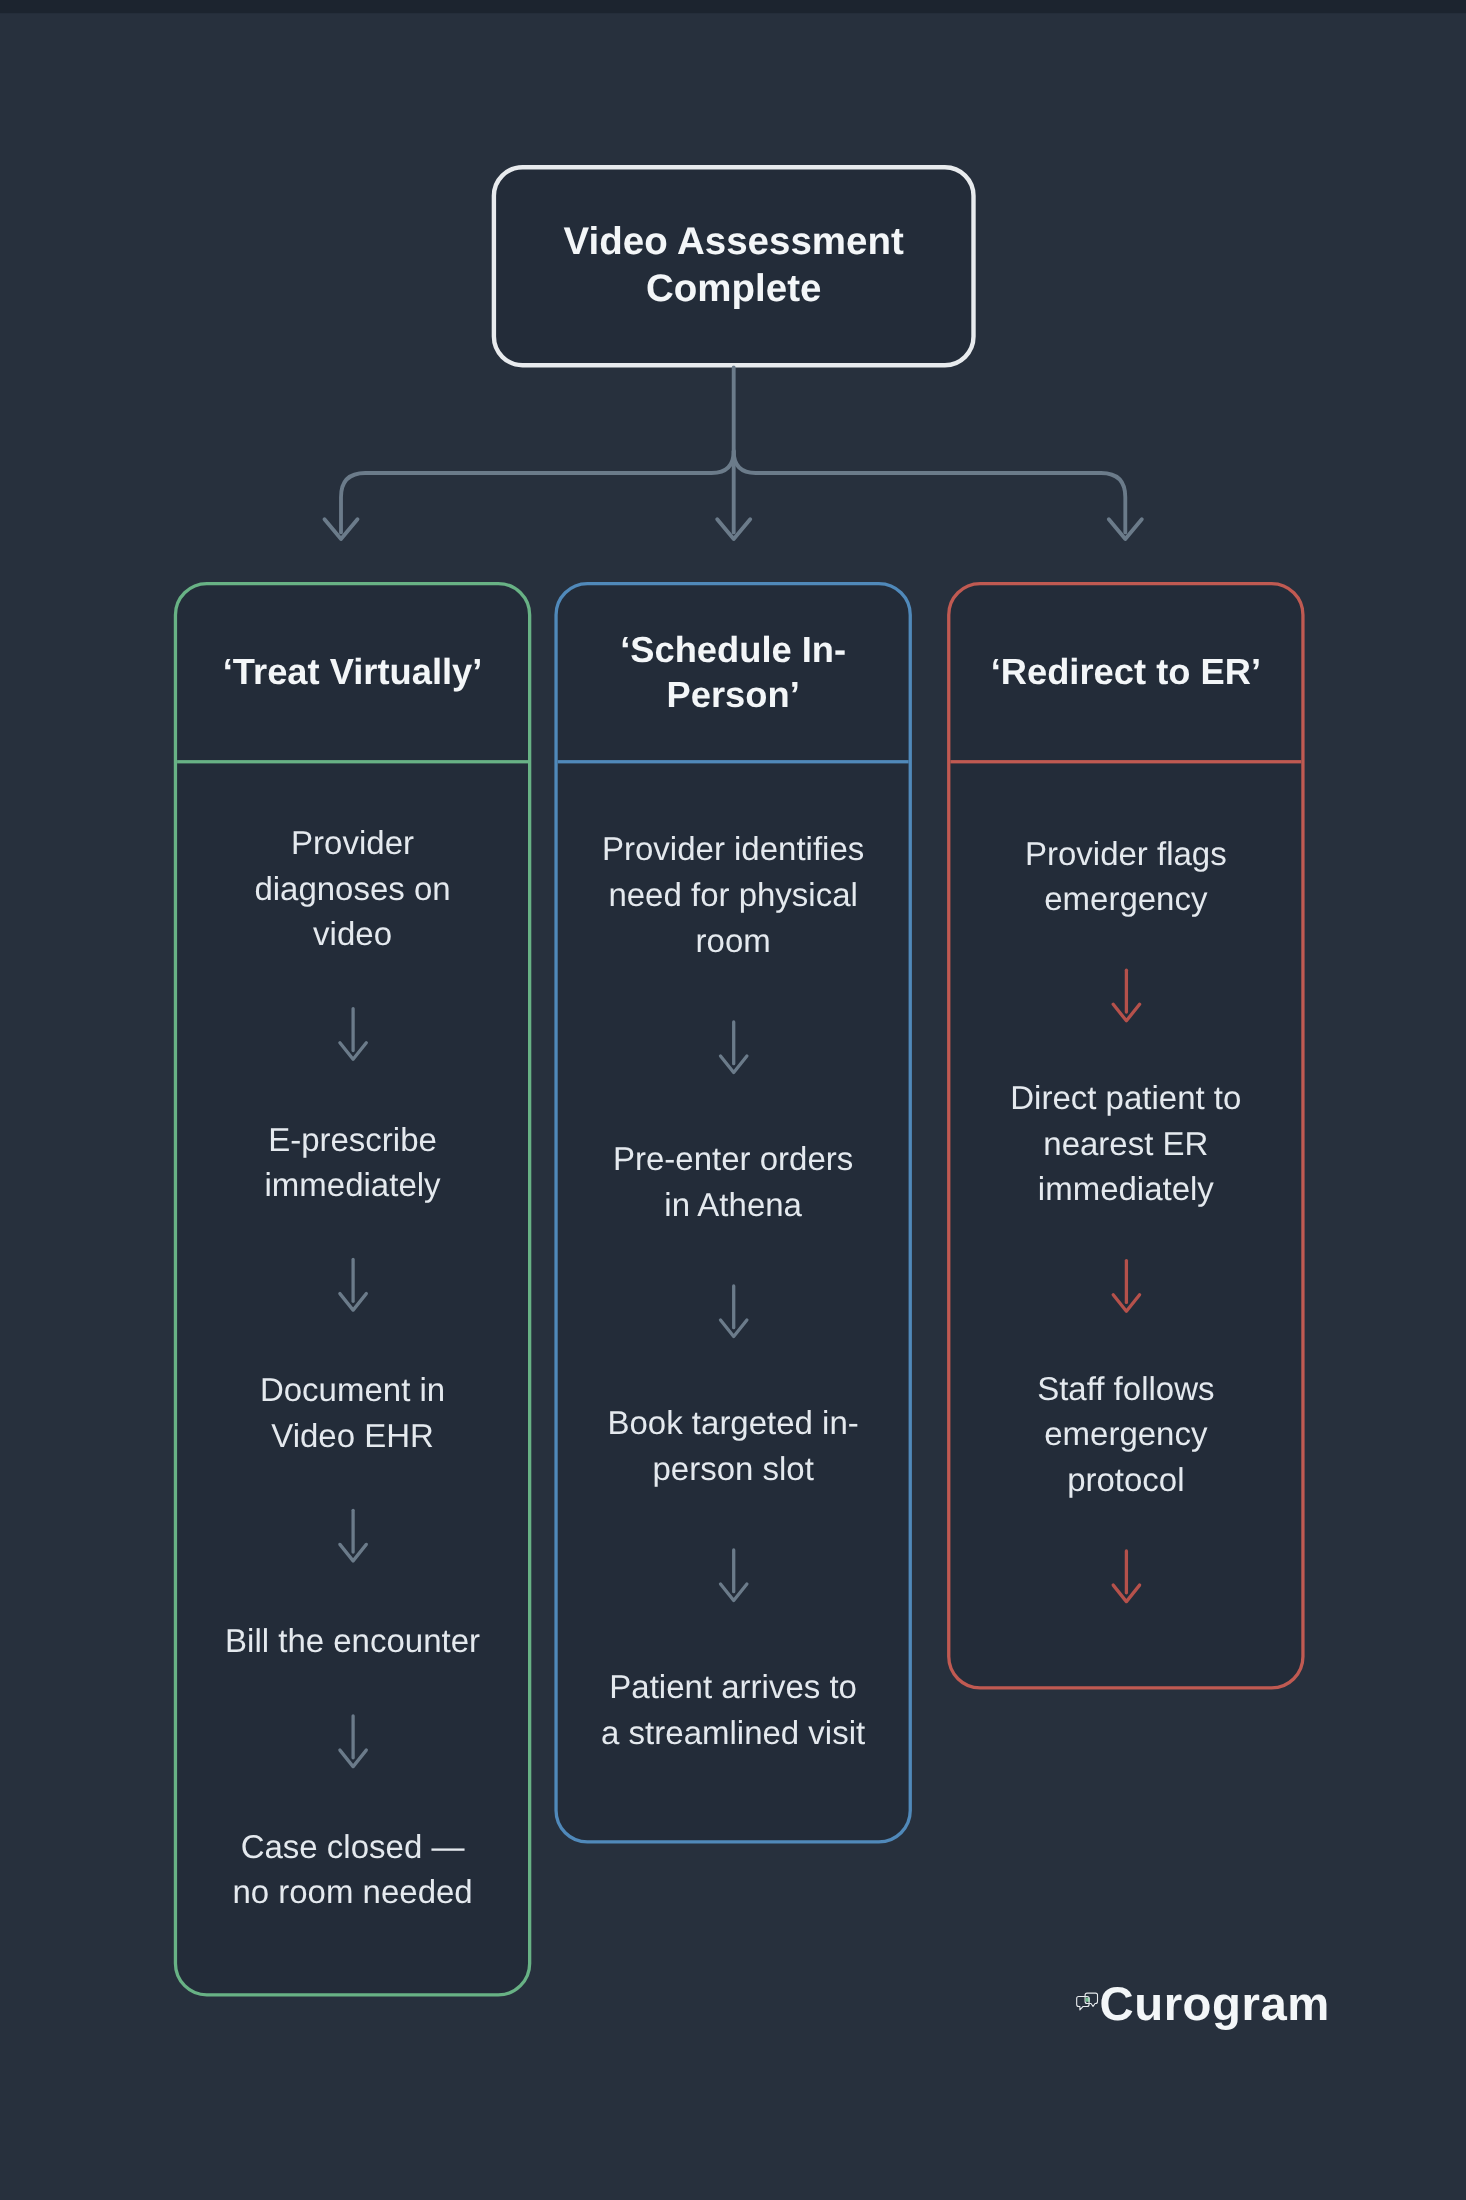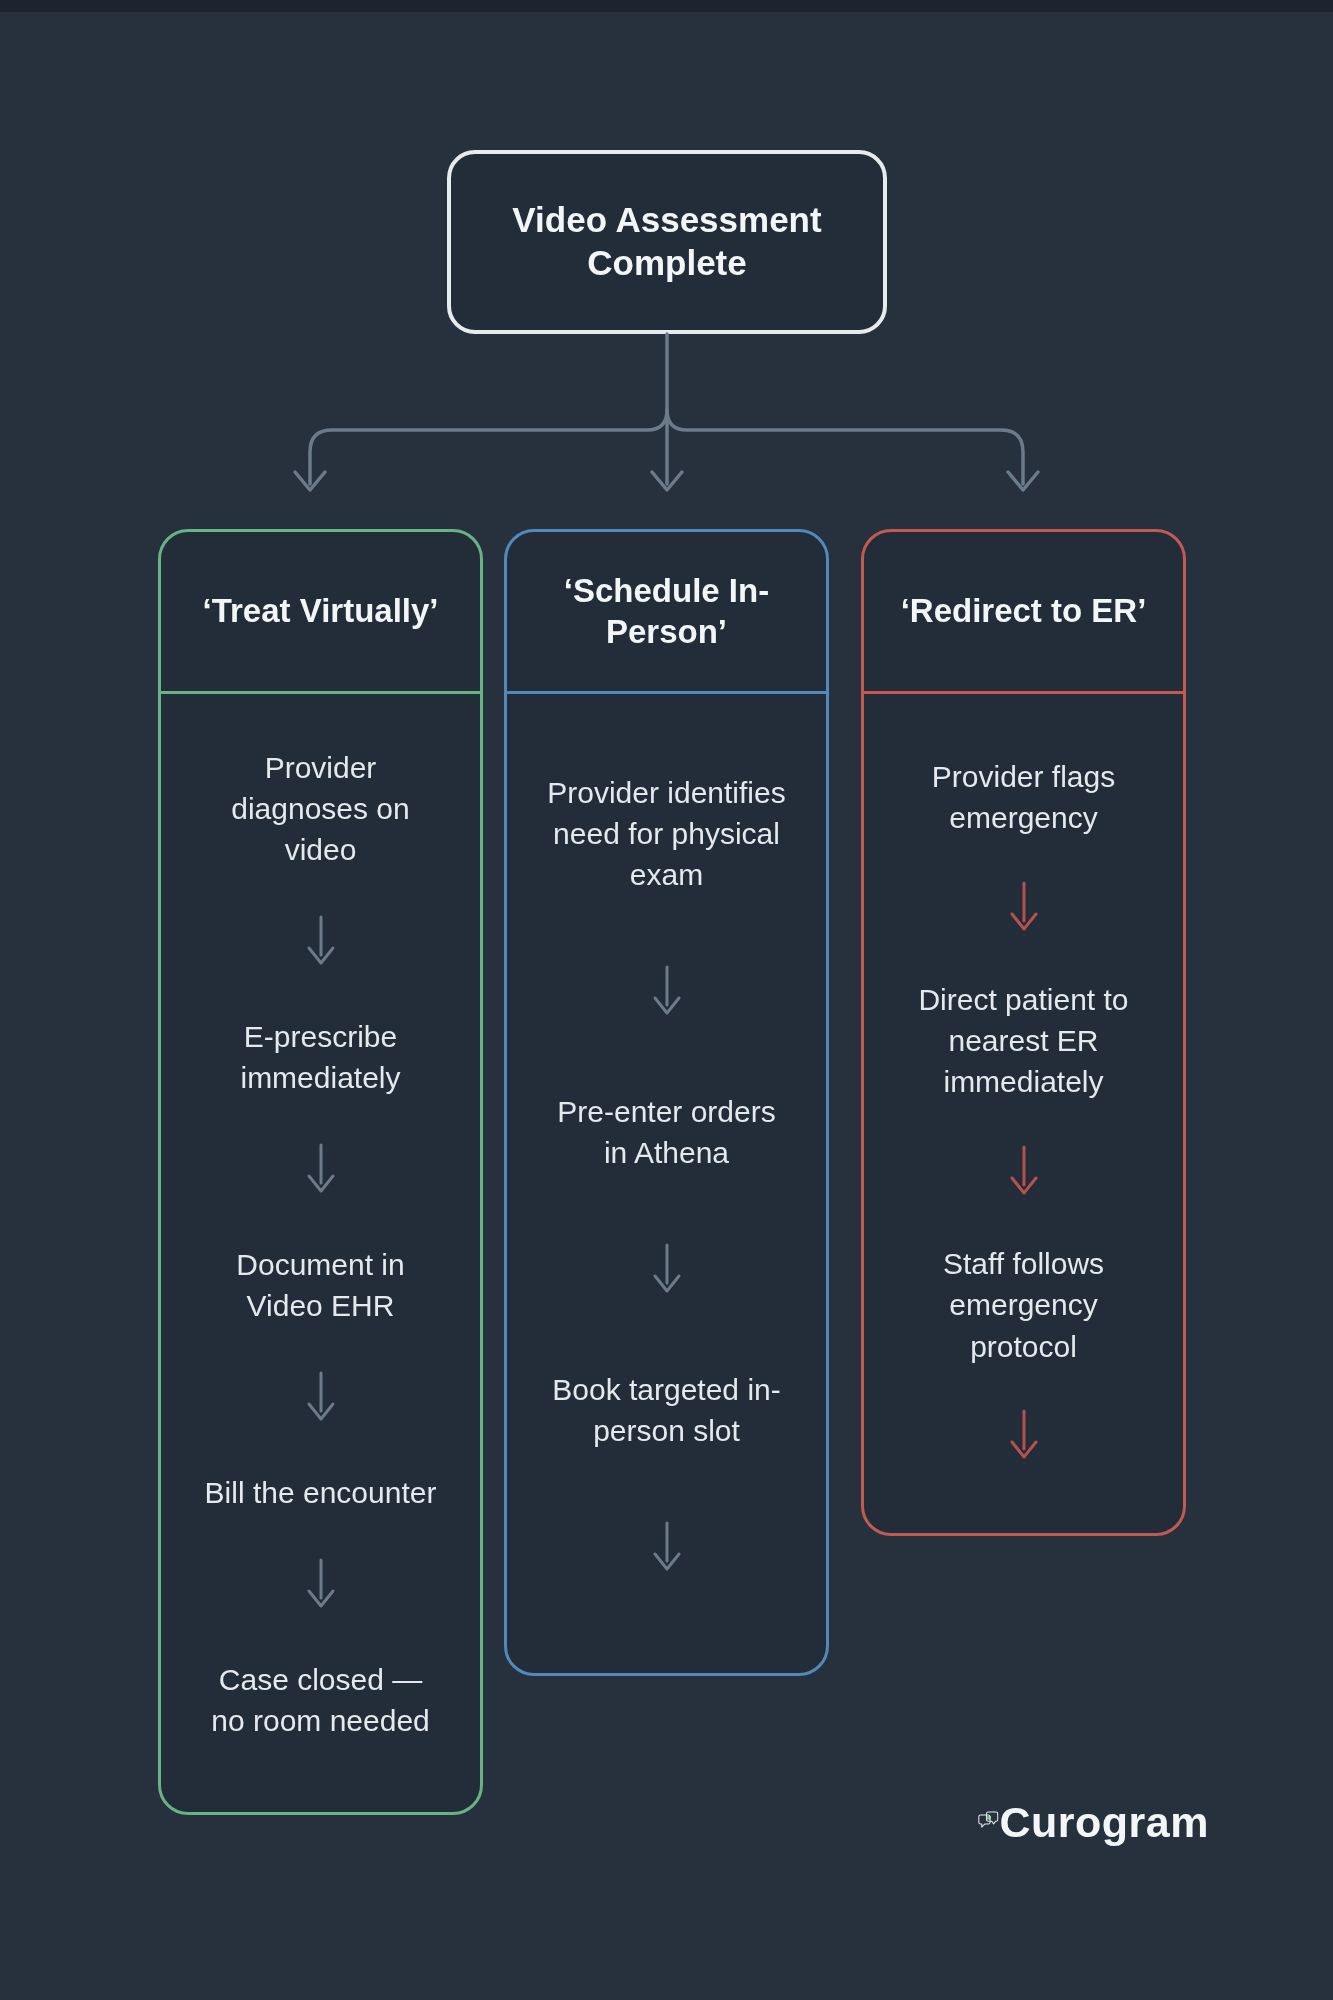--- a/index.html
+++ b/index.html
@@ -122,35 +122,36 @@
           </svg></span>
       <div class="step">Case closed — no room needed</div>
     </div>
   </div>
 
   <div class="col col-blue">
     <div class="col-header">
       <div class="col-title">‘Schedule In-Person’</div>
     </div>
     <div class="col-body">
-      <div class="step">Provider identifies need for physical exam</div>
+      <div class="step">Provider identifies need for physical room</div>
       <span class="arrow"><svg width="34" height="52" viewBox="0 0 34 52">
             <line x1="17" y1="2" x2="17" y2="40"></line>
             <polyline points="5,33 17,48 29,33"></polyline>
           </svg></span>
       <div class="step">Pre-enter orders in Athena</div>
       <span class="arrow"><svg width="34" height="52" viewBox="0 0 34 52">
             <line x1="17" y1="2" x2="17" y2="40"></line>
             <polyline points="5,33 17,48 29,33"></polyline>
           </svg></span>
       <div class="step">Book targeted in-person slot</div>
       <span class="arrow"><svg width="34" height="52" viewBox="0 0 34 52">
             <line x1="17" y1="2" x2="17" y2="40"></line>
             <polyline points="5,33 17,48 29,33"></polyline>
           </svg></span>
+      <div class="step">Patient arrives to a streamlined visit</div>
     </div>
   </div>
 
   <div class="col col-red">
     <div class="col-header">
       <div class="col-title">‘Redirect to ER’</div>
     </div>
     <div class="col-body">
       <div class="step">Provider flags emergency</div>
       <span class="arrow"><svg width="34" height="52" viewBox="0 0 34 52">

